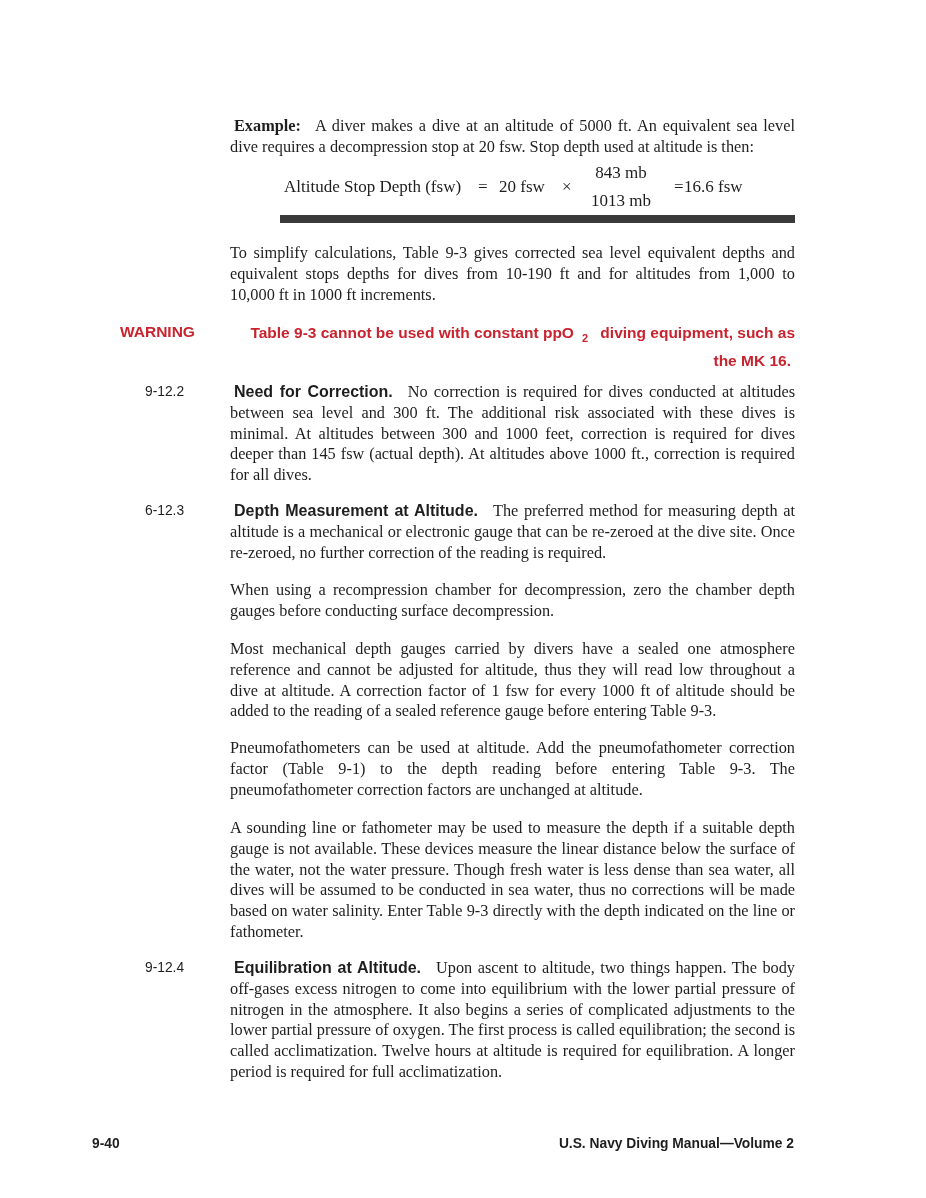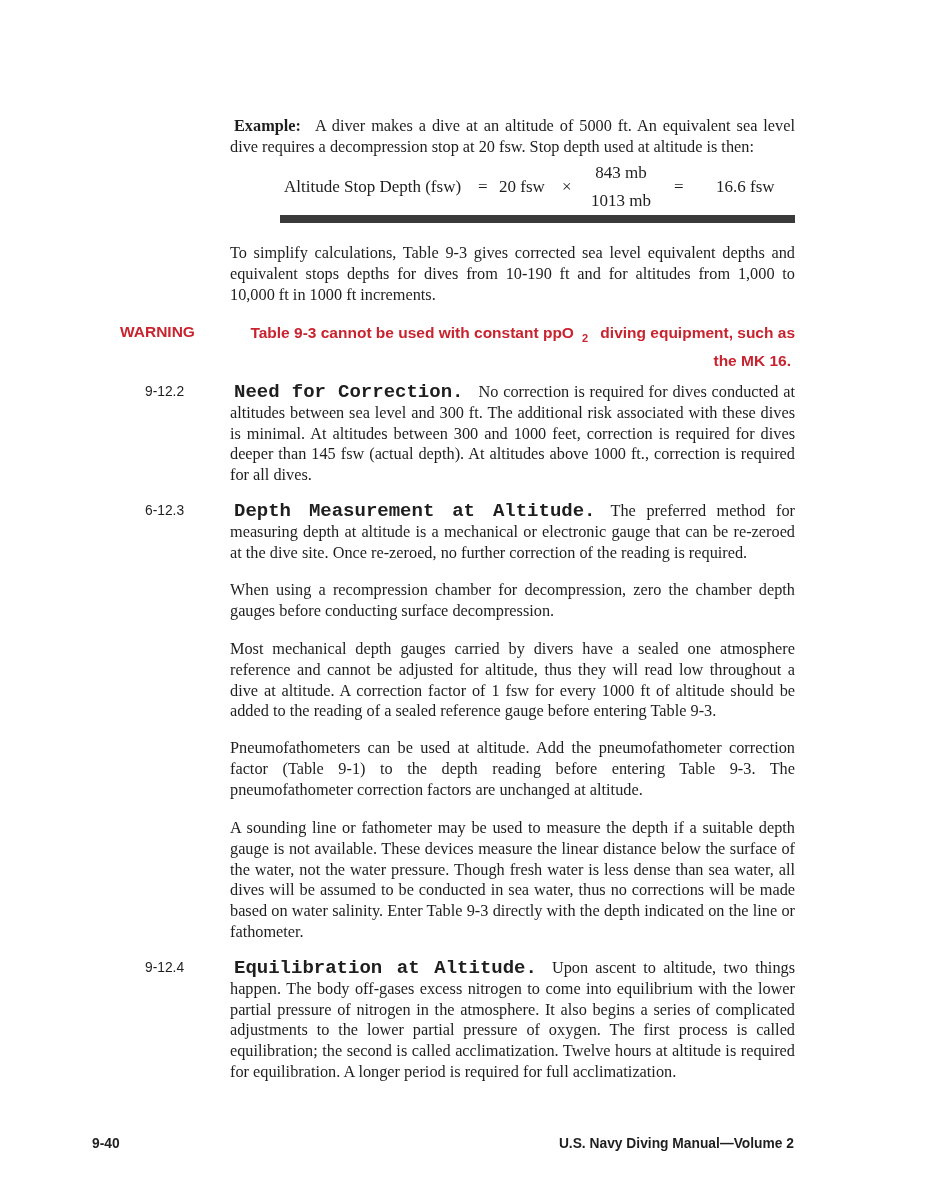--- a/index.html
+++ b/index.html
@@ -38,21 +38,21 @@
     position: absolute;
     top: 50%;
     transform: translateY(-50%);
     white-space: nowrap;
   }
   .f-lhs   { left: 0; }
   .f-eq1   { left: 194px; }
   .f-op    { left: 215px; }
   .f-times { left: 278px; }
   .f-eq2   { left: 390px; }
-  .f-res   { left: 432px; }
+  .f-res   { left: 400px; }
   .fraction {
     position: absolute;
     left: 300px;
     top: 50%;
     transform: translateY(-50%);
     width: 82px;
     display: flex;
     flex-direction: column;
     align-items: center;
     gap: 4px;
@@ -93,23 +93,23 @@
   .section-number {
     position: absolute;
     left: 133px;
     width: 75px;
     font-family: "Liberation Sans", sans-serif;
     font-weight: normal;
     font-size: 13.8px;
     color: #1e1e1e;
   }
   .section-heading {
-    font-family: Liberation Mono, monospace;
+    font-family: Liberation Sans, sans-serif;
     font-weight: bold;
-    font-size: 19px;
+    font-size: 16px;
     margin-right: 7px;
   }
   
   .footer-page-number {
     position: absolute;
     left: 80px;
     top: 1124px;
     font-family: "Liberation Sans", sans-serif;
     font-weight: bold;
     font-size: 13.8px;

